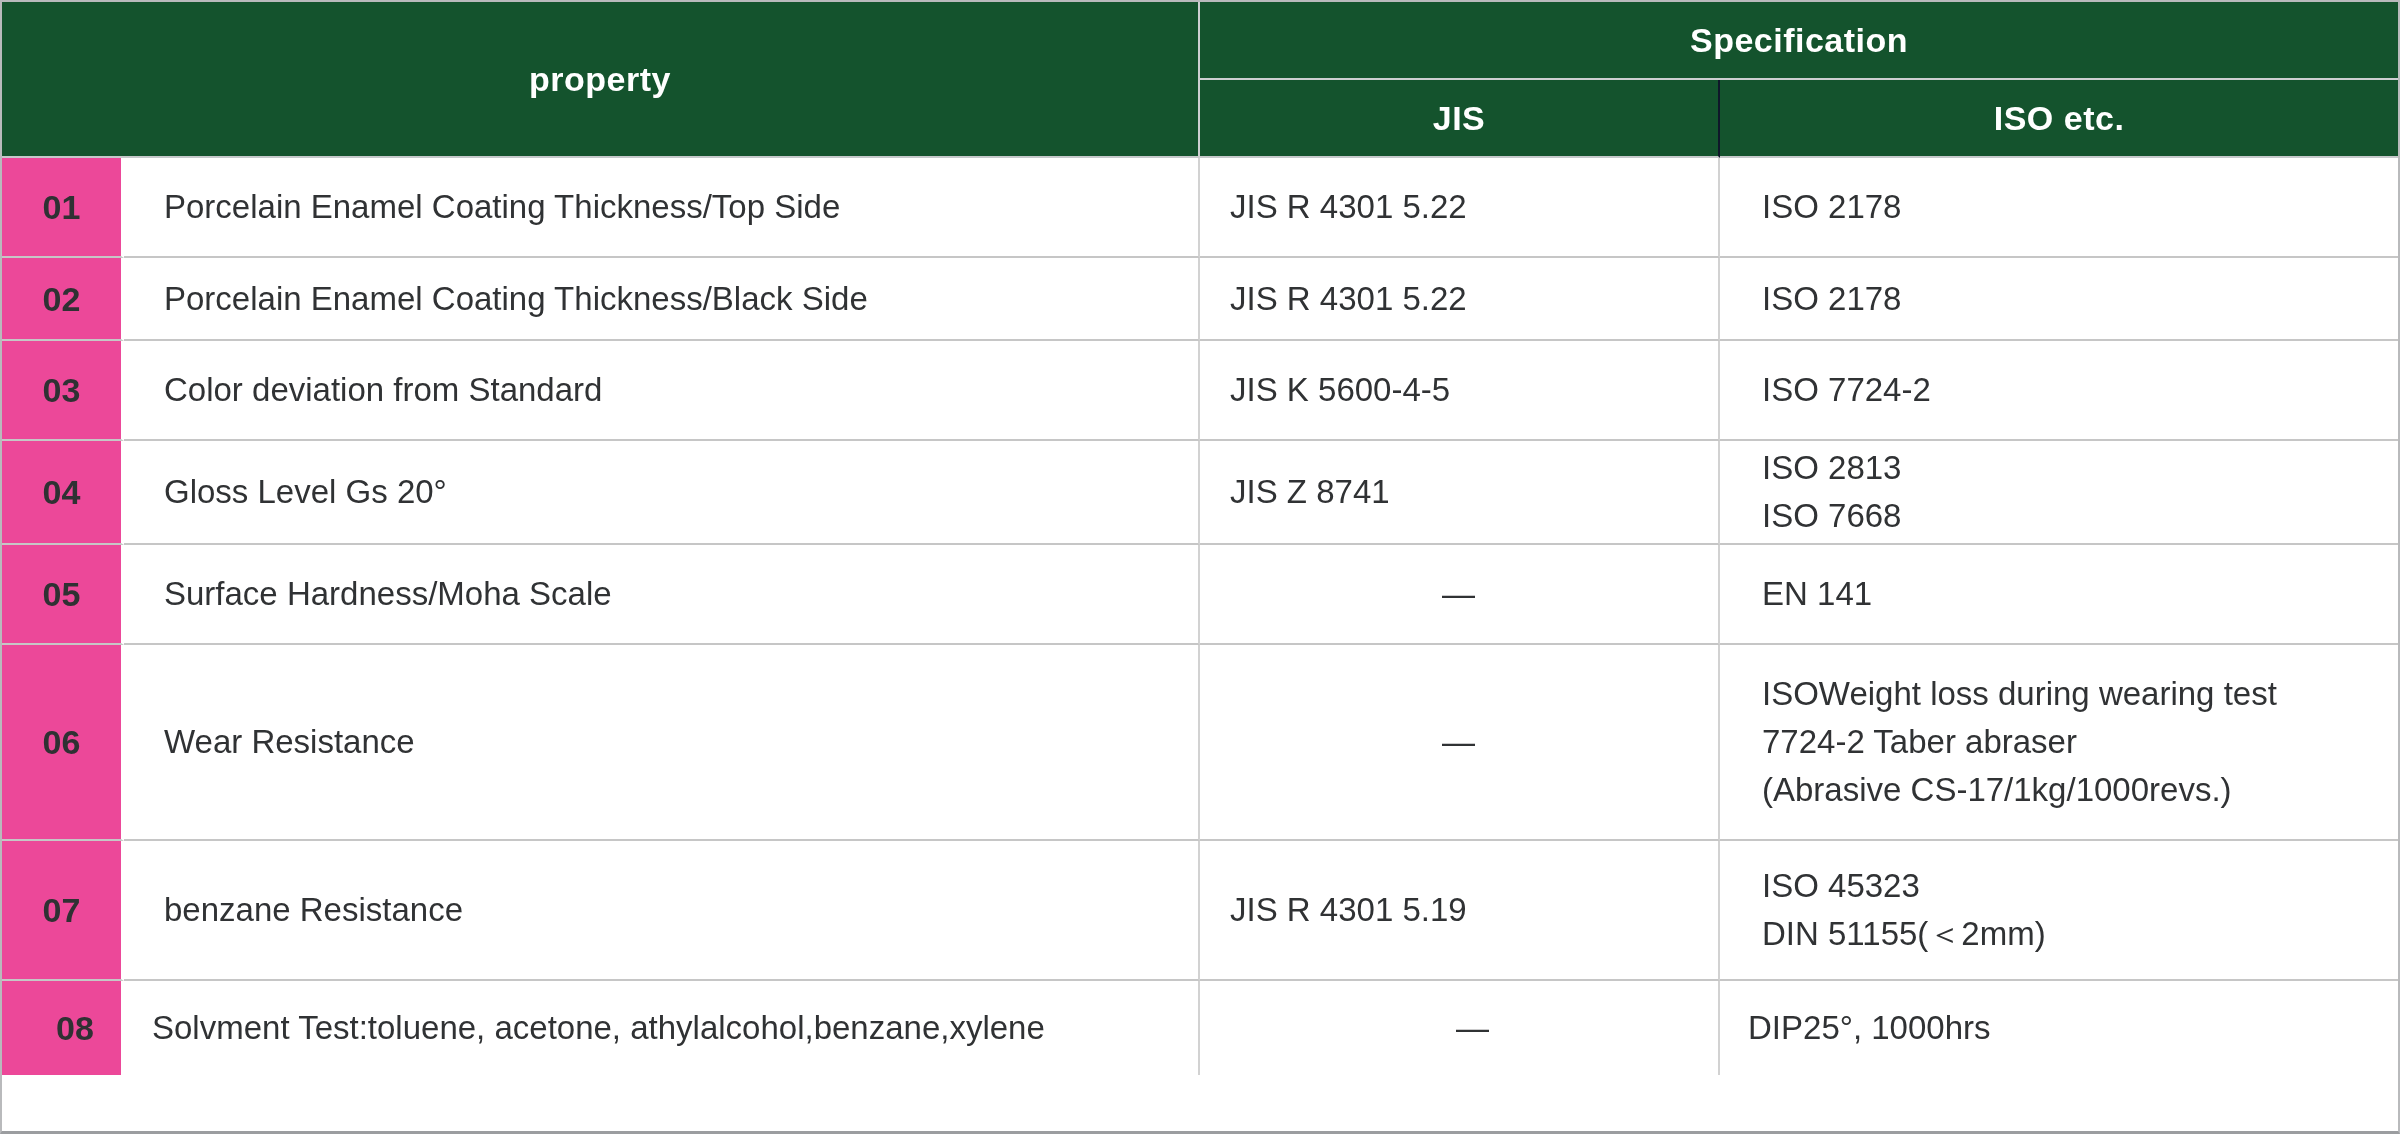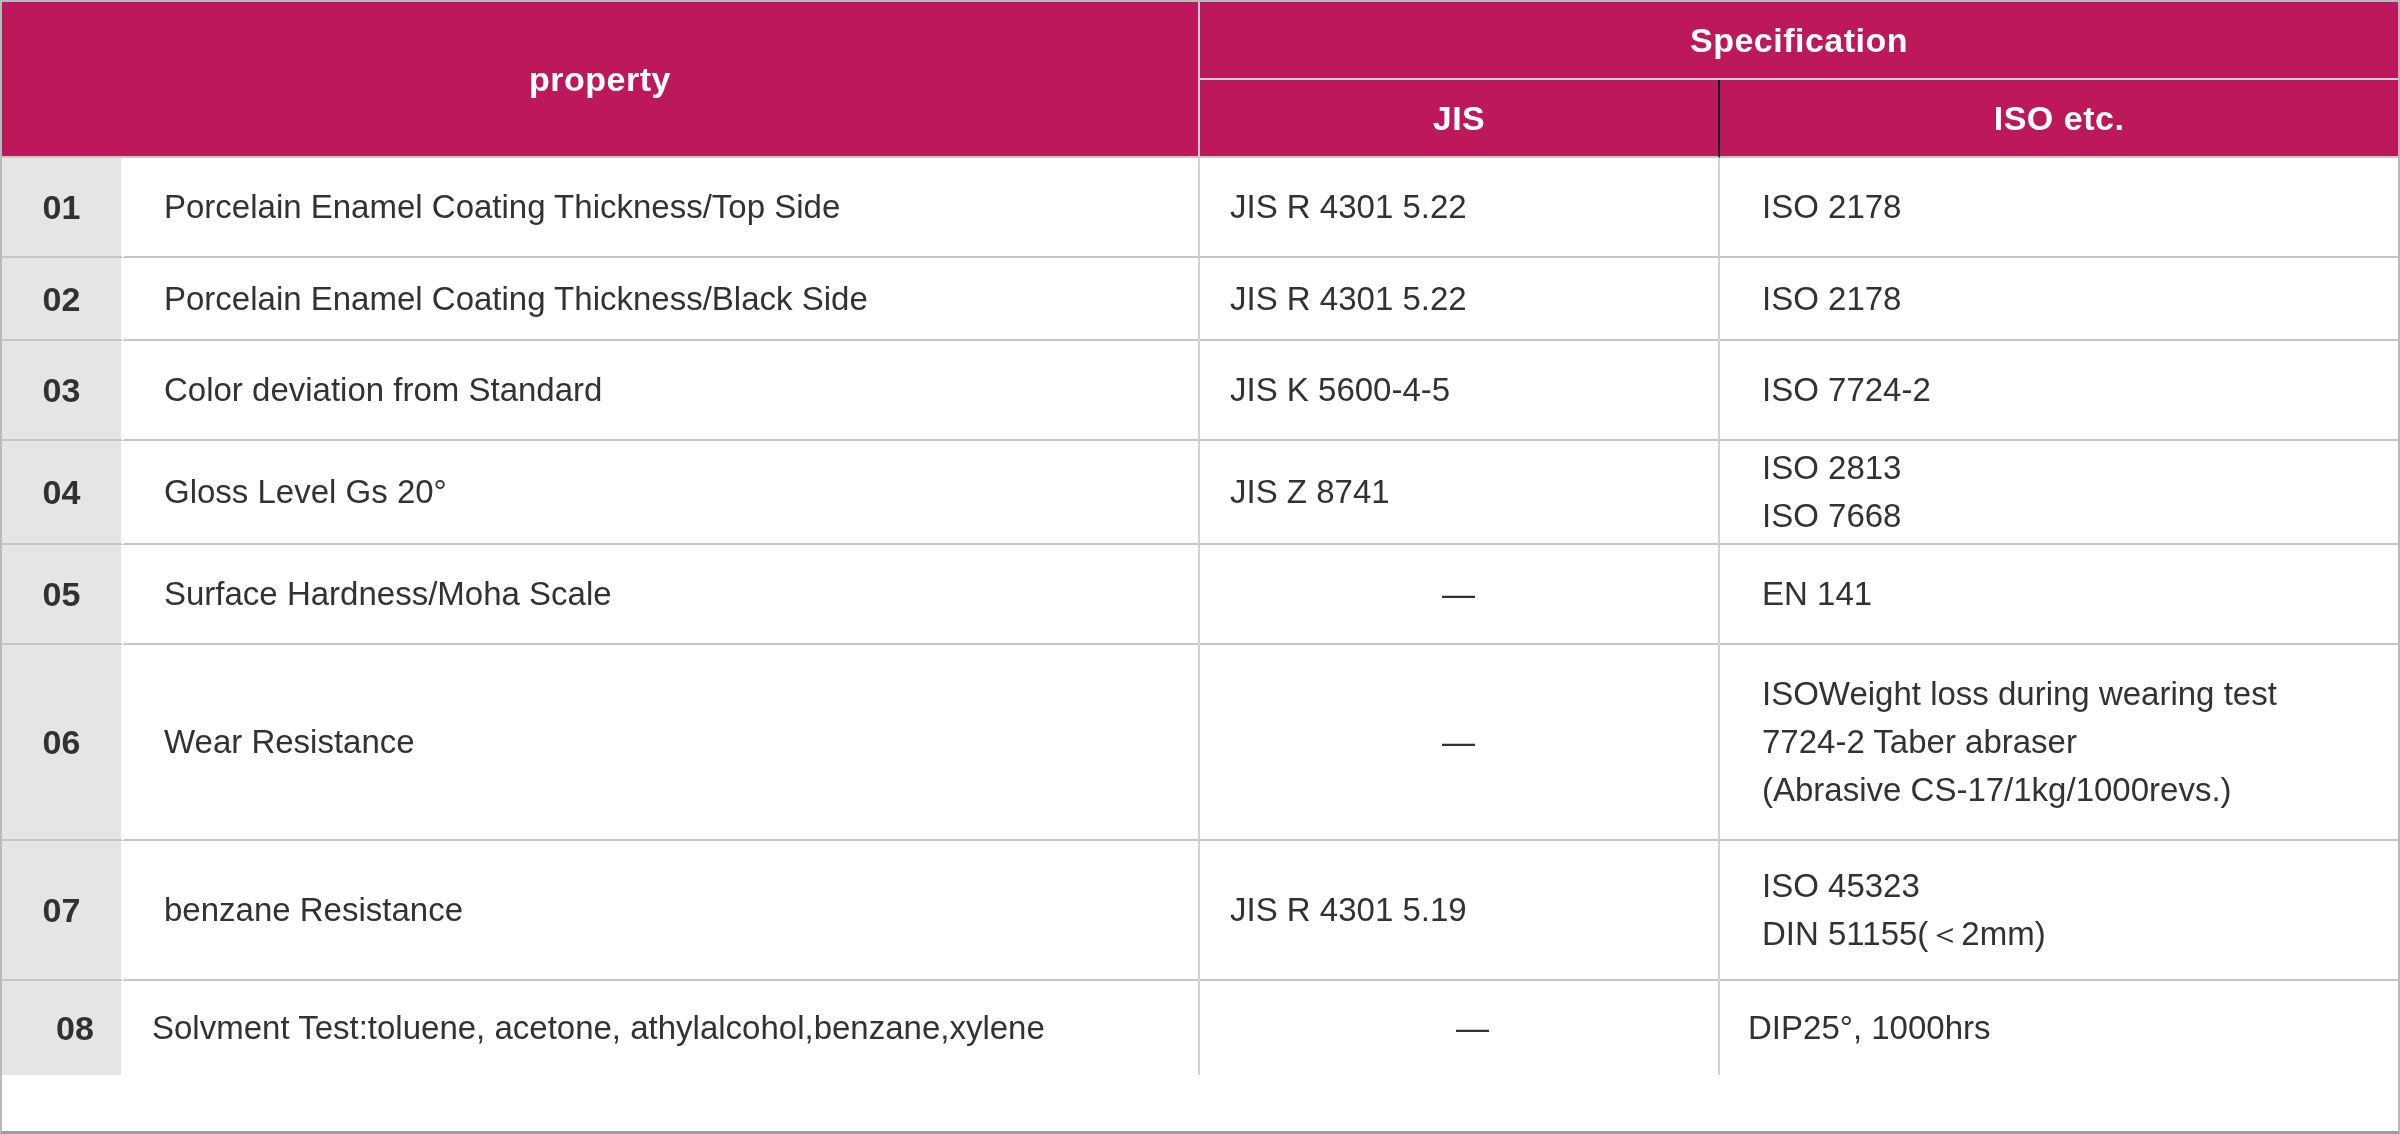--- a/index.html
+++ b/index.html
@@ -20,21 +20,21 @@
     table-layout:fixed;
     width:2396px;
   }
   th,td{
     box-sizing:border-box;
     vertical-align:middle;
     margin:0;
   }
   
   th{
-    background:#be185d;
+    background:#14532d;
     color:#ffffff;
     font-size:34px;
     font-weight:bold;
     letter-spacing:0.5px;
     text-align:center;
   }
   .th-prop{
     border-right:2px solid #cdcfd1;
     border-bottom:2px solid #c6c8ca;
   }
@@ -50,21 +50,21 @@
   }
   
   td{
     font-size:33px;
     color:#303234;
     border-bottom:2px solid #c6c6c6;
     white-space:pre-line;
     line-height:48px;
   }
   td.num{
-    background:#e5e5e5;
+    background:#ec4899;
     color:#2f3133;
     font-weight:bold;
     font-size:34px;
     text-align:center;
     border-right:3px solid #ffffff;
   }
   td.prop{
     padding-left:40px;
     border-right:2px solid #d2d2d2;
   }

